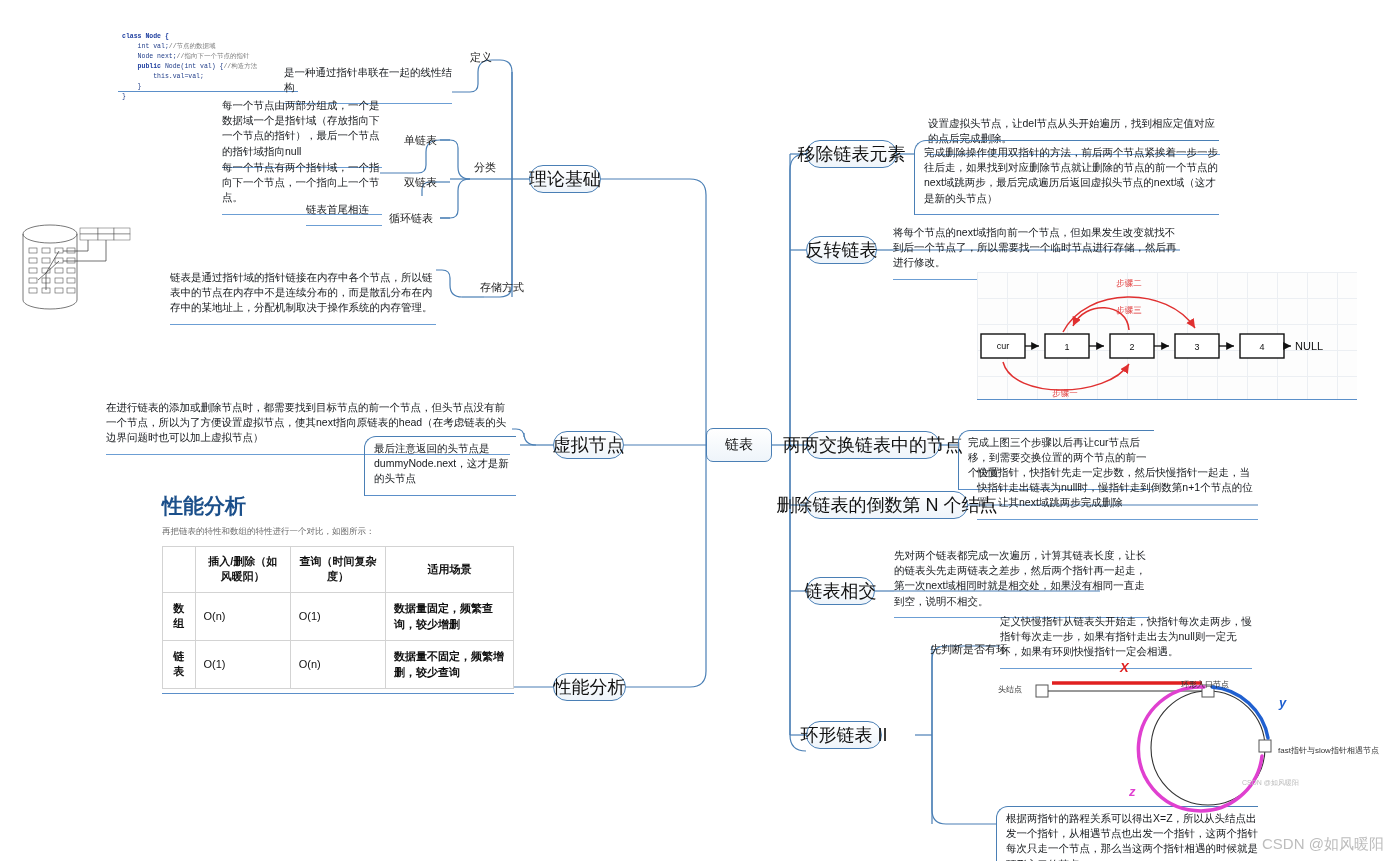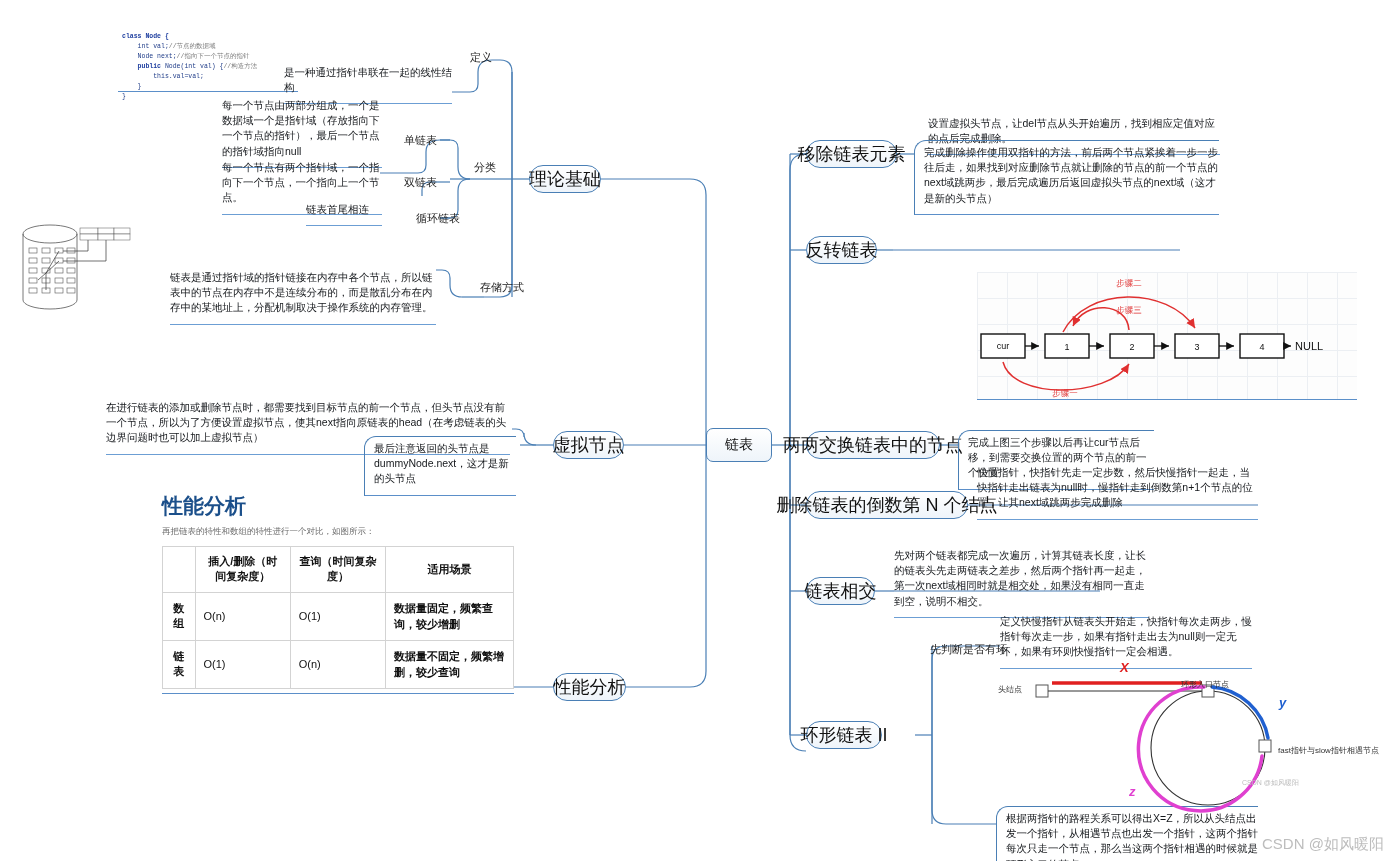--- a/index.html
+++ b/index.html
@@ -255,21 +255,21 @@
   <div class="plabel" style="left:470px; top:50px;">定义</div>
   <div class="note plain" style="left:284px; top:65px; width:168px;">是一种通过指针串联在一起的线性结构</div>
 
   <div class="note plain" style="left:222px; top:98px; width:160px;">每一个节点由两部分组成，一个是数据域一个是指针域（存放指向下一个节点的指针），最后一个节点的指针域指向null</div>
   <div class="plabel" style="left:404px; top:133px;">单链表</div>
 
   <div class="note plain" style="left:222px; top:160px; width:160px;">每一个节点有两个指针域，一个指向下一个节点，一个指向上一个节点。</div>
   <div class="plabel" style="left:404px; top:175px;">双链表</div>
 
   <div class="note plain" style="left:306px; top:202px; width:76px; text-align:left;">链表首尾相连</div>
-  <div class="plabel" style="left:416px; top:211px;text-align:right;">循环链表</div>
+  <div class="plabel" style="left:389px; top:211px;text-align:right;">循环链表</div>
 
   <div class="plabel" style="left:474px; top:160px;">分类</div>
 
   <div class="plabel" style="left:480px; top:280px;">存储方式</div>
   <div class="note plain" style="left:170px; top:270px; width:266px;">链表是通过指针域的指针链接在内存中各个节点，所以链表中的节点在内存中不是连续分布的，而是散乱分布在内存中的某地址上，分配机制取决于操作系统的内存管理。</div>
 
   <div class="memdiag" style="left:22px; top:218px; width:132px; height:100px;">
     <svg width="132" height="100" viewBox="0 0 132 100">
       <g stroke="#555" fill="none" stroke-width="0.8">
         <ellipse cx="28" cy="16" rx="27" ry="9"></ellipse>
@@ -321,21 +321,21 @@
   <div class="note plain" style="left:106px; top:400px; width:404px;">在进行链表的添加或删除节点时，都需要找到目标节点的前一个节点，但头节点没有前一个节点，所以为了方便设置虚拟节点，使其next指向原链表的head（在考虑链表的头边界问题时也可以加上虚拟节点）</div>
   <div class="note bracket" style="left:364px; top:436px; width:152px;">最后注意返回的头节点是dummyNode.next，这才是新的头节点</div>
 
   <div class="perf" style="left:162px; top:492px; width:352px;">
     <h2>性能分析</h2>
     <div class="sub">再把链表的特性和数组的特性进行一个对比，如图所示：</div>
     <table class="perf-table">
       <tbody>
           <tr>
         <th style="width:16px;"></th>
-        <th style="width:84px;">插入/删除（时间复杂度）</th>
+        <th style="width:84px;">插入/删除（如风暖阳）</th>
         <th style="width:76px;">查询（时间复杂度）</th>
         <th style="width:120px;">适用场景</th>
       </tr>
       <tr>
         <td class="rowhdr">数组</td>
         <td class="val">O(n)</td>
         <td class="val">O(1)</td>
         <td class="scene">数据量固定，频繁查询，较少增删</td>
       </tr>
       <tr>
@@ -356,20 +356,21 @@
   <div class="pill" style="left:806px; top:140px; width:91px; height:28px;">移除链表元素</div>
   <div class="pill" style="left:806px; top:236px; width:71px; height:28px;">反转链表</div>
   <div class="pill" style="left:806px; top:431px; width:134px; height:28px;">两两交换链表中的节点</div>
   <div class="pill" style="left:806px; top:491px; width:162px; height:28px;">删除链表的倒数第 N 个结点</div>
   <div class="pill" style="left:806px; top:577px; width:69px; height:28px;">链表相交</div>
   <div class="pill" style="left:806px; top:721px; width:76px; height:28px;">环形链表 II</div>
 
   <div class="note plain" style="left:928px; top:116px; width:292px;">设置虚拟头节点，让del节点从头开始遍历，找到相应定值对应的点后完成删除。</div>
   <div class="note bracket" style="left:914px; top:140px; width:305px;">完成删除操作使用双指针的方法，前后两个节点紧挨着一步一步往后走，如果找到对应删除节点就让删除的节点的前一个节点的next域跳两步，最后完成遍历后返回虚拟头节点的next域（这才是新的头节点）</div>
 
+  <div class="note plain" style="left:893px; top:225px; width:288px;">将每个节点的next域指向前一个节点，但如果发生改变就找不到后一个节点了，所以需要找一个临时节点进行存储，然后再进行修改。</div>
 
   <div class="llbox" style="left:977px; top:272px; width:380px; height:128px;">
     <div class="grid-bg"></div>
     <svg width="380" height="128" viewBox="0 0 380 128" style="position:absolute;left:0;top:0;">
 
       <g fill="#ffffff" stroke="#111" stroke-width="1.4">
         <rect x="4" y="62" width="44" height="24"></rect>
         <rect x="68" y="62" width="44" height="24"></rect>
         <rect x="133" y="62" width="44" height="24"></rect>
         <rect x="198" y="62" width="44" height="24"></rect>

